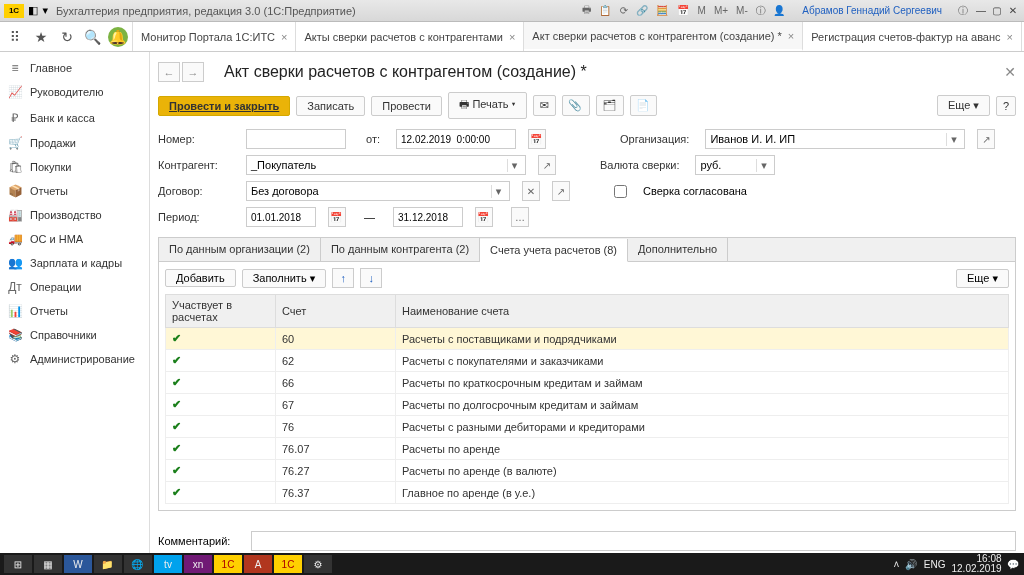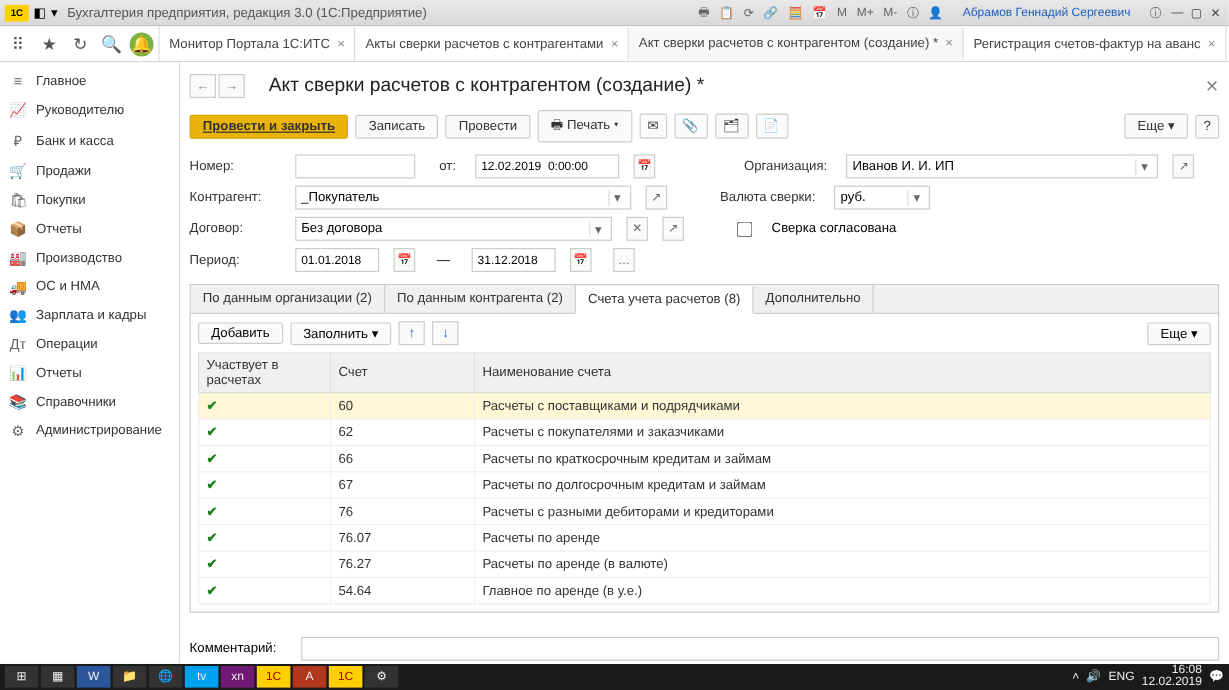--- a/index.html
+++ b/index.html
@@ -338,21 +338,21 @@
                 <td>76.07</td>
                 <td>Расчеты по аренде</td>
               </tr>
               <tr>
                 <td><span class="chk">✔</span></td>
                 <td>76.27</td>
                 <td>Расчеты по аренде (в валюте)</td>
               </tr>
               <tr>
                 <td><span class="chk">✔</span></td>
-                <td>54.64</td>
+                <td>76.37</td>
                 <td>Главное по аренде (в у.е.)</td>
               </tr>
             </tbody>
         </table>
       </div>
     </div>
 
     <div class="comment-row">
       <span>Комментарий:</span>
       <input type="text" value="" style="">

